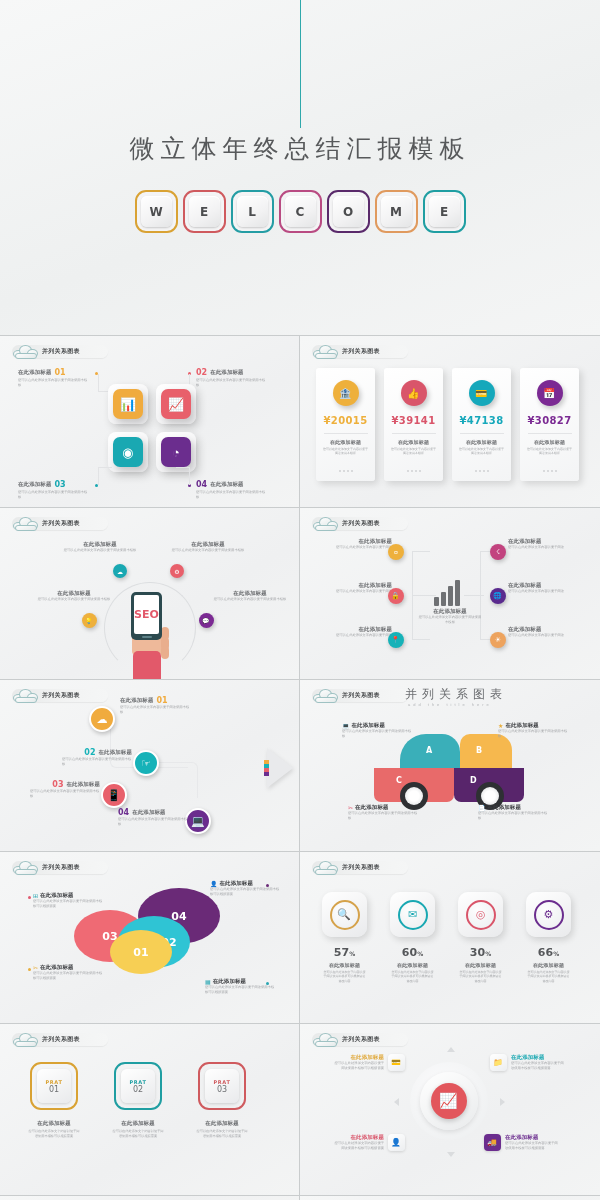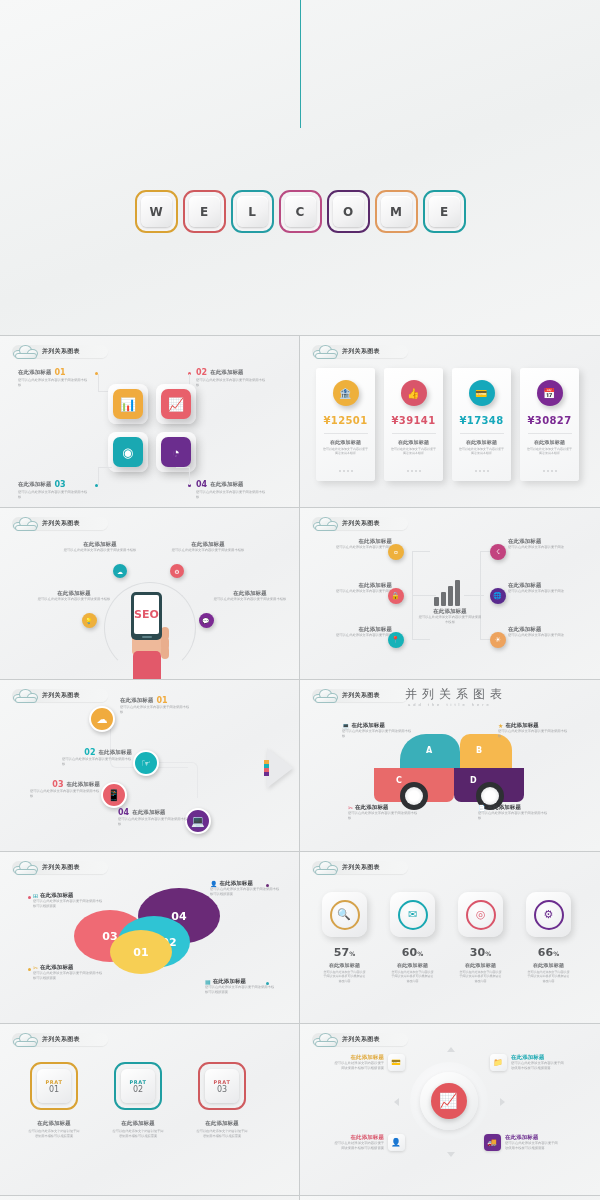--- a/index.html
+++ b/index.html
@@ -216,20 +216,21 @@
                box-shadow:0 1px 3px rgba(0,0,0,.14); }
   .tri { width:0; height:0; position:absolute; }
 </style>
 </head>
 <body>
 
 <div class="page">
 
   <div class="cover">
     <div class="cover-line"></div>
+    <div class="cover-title">微立体年终总结汇报模板</div>
     <div class="tiles">
       <div class="tile" style="border-color:#d9a233">
         <div class="cap">W</div>
         </div>
       <div class="tile" style="border-color:#cf5a5e">
         <div class="cap">E</div>
         </div>
       <div class="tile" style="border-color:#249da4">
         <div class="cap">L</div>
         </div>
@@ -327,21 +328,21 @@
             <i class="c"></i>
             <i class="d"></i>
           </div>
         <div class="pill">
             <span>并列关系图表</span>
           </div>
       </div>
       <div class="s2-row">
         <div class="s2-card">
           <div class="ring" style="background:#eeb03c">🏦</div>
-          <div class="s2-val" style="color:#eeb03c">¥12501</div>
+          <div class="s2-val" style="color:#eeb03c">¥20015</div>
           <div class="s2-div"></div>
           <div class="lbl">在此添加标题</div>
           <div class="body2">您可以在此处添加文字内容以便于阅读使用本模板</div>
           <div class="s2-dots">
               <i></i>
               <i></i>
               <i></i>
               <i></i>
             </div>
         </div>
@@ -353,21 +354,21 @@
           <div class="body2">您可以在此处添加文字内容以便于阅读使用本模板</div>
           <div class="s2-dots">
               <i></i>
               <i></i>
               <i></i>
               <i></i>
             </div>
         </div>
         <div class="s2-card">
           <div class="ring" style="background:#16a8bb">💳</div>
-          <div class="s2-val" style="color:#16a8bb">¥17348</div>
+          <div class="s2-val" style="color:#16a8bb">¥47138</div>
           <div class="s2-div"></div>
           <div class="lbl">在此添加标题</div>
           <div class="body2">您可以在此处添加文字内容以便于阅读使用本模板</div>
           <div class="s2-dots">
               <i></i>
               <i></i>
               <i></i>
               <i></i>
             </div>
         </div>

